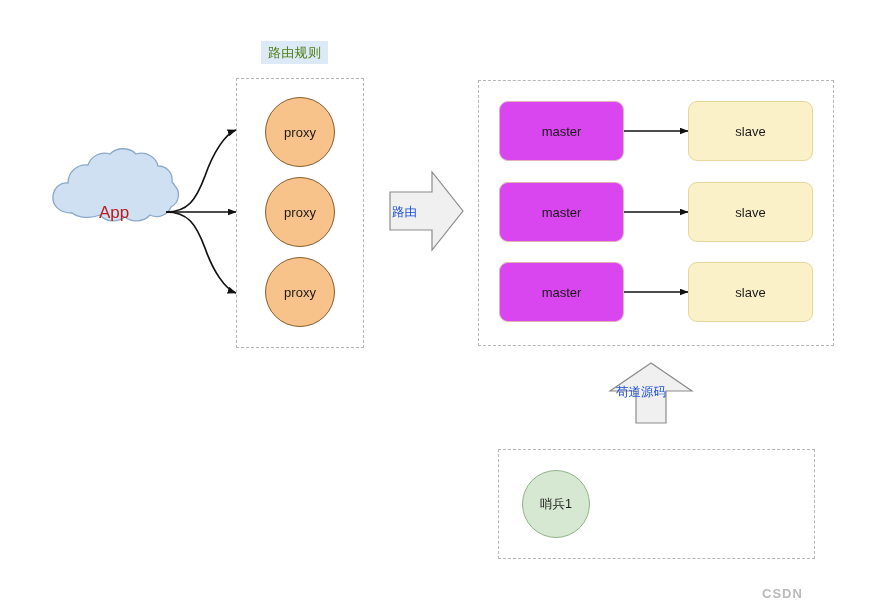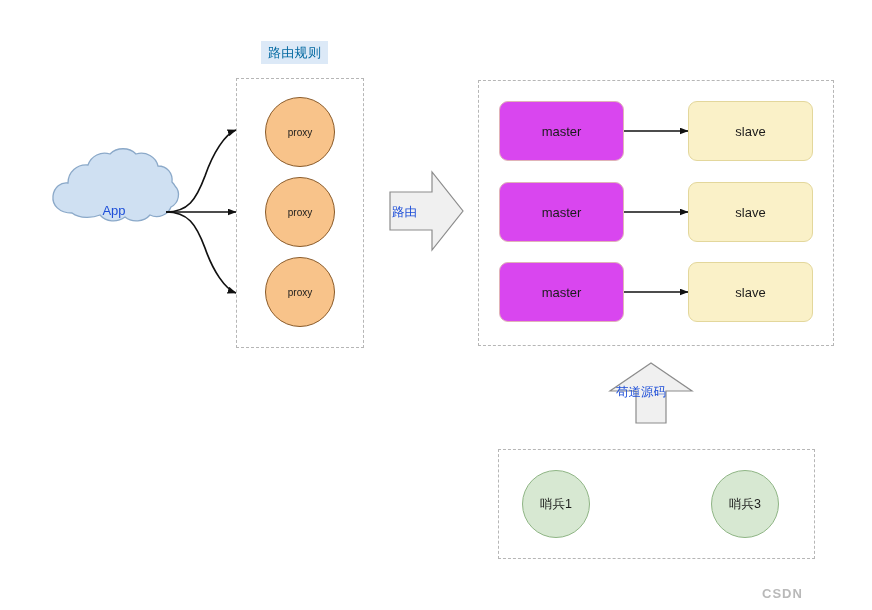--- a/index.html
+++ b/index.html
@@ -31,48 +31,48 @@
     position: absolute;
     border: 1.6px dashed #b6b6b6;
     background: transparent;
     box-sizing: border-box;
   }
 
   
   .tag-label {
     position: absolute;
     background: #dce9f7;
-    color: #0369a1;
+    color: #4d7c0f;
     font-size: 13px;
     line-height: 19px;
     padding: 2px 7px;
     white-space: nowrap;
     letter-spacing: 0.3px;
   }
 
   
   .cloud-wrap {
     position: absolute;
   }
   .cloud-text {
     position: absolute;
     width: 100%;
     text-align: center;
-    font-size: 13px;
-    color: #1d4ed8;
+    font-size: 17px;
+    color: #b91c1c;
   }
 
   
   .circle-node {
     position: absolute;
     border-radius: 50%;
     display: flex;
     align-items: center;
     justify-content: center;
-    font-size: 10px;
+    font-size: 13px;
     color: #1b1b1b;
     box-sizing: border-box;
   }
   .proxy-node {
     background: #f8c38a;
     border: 1.5px solid #8a5a28;
   }
   .sentinel-node {
     background: #d7e8d2;
     border: 1.5px solid #8fb585;
@@ -215,19 +215,16 @@
     <span>slave</span>
   </div>
 
   <div class="block-arrow-text" style="left:616px; top:384px; width:70px;">苟道源码</div>
 
   <div class="group-box" style="left:498px; top:449px; width:317px; height:110px;"></div>
 
   <div class="circle-node sentinel-node" style="left:522px; top:470px; width:68px; height:68px;">
     <span>哨兵1</span>
   </div>
-  <div class="circle-node sentinel-node" style="left:711px; top:470px; width:68px; height:68px;">
-    <span>哨兵3</span>
-  </div>
 
   <div class="wm-gray" style="left:762px; top:586px;">CSDN</div>
 
 </div>
 
 </body></html>

